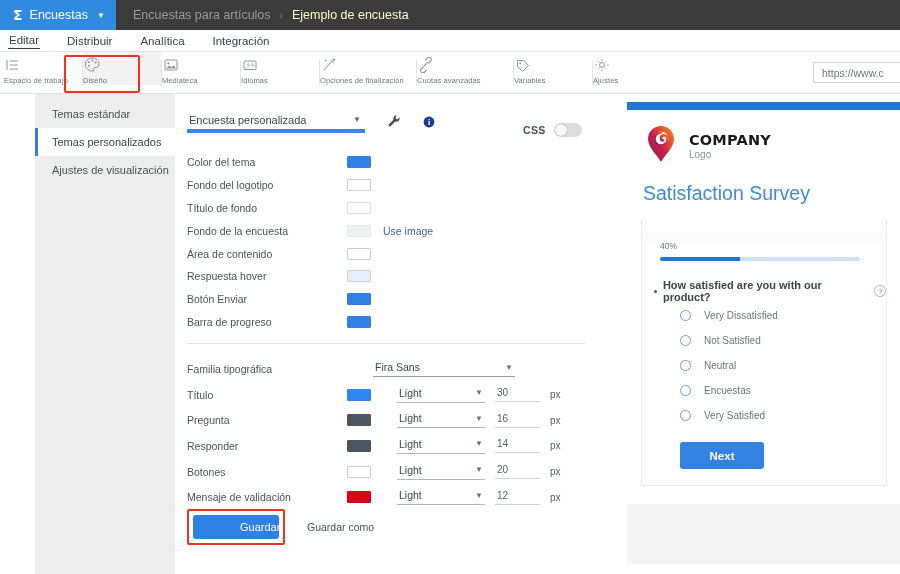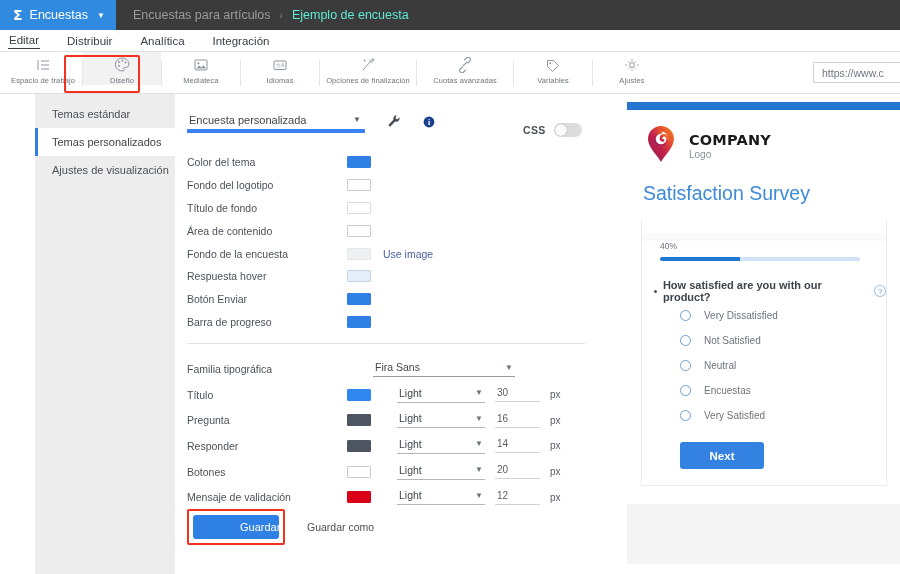--- a/index.html
+++ b/index.html
@@ -22,21 +22,21 @@
   .brand .logo-p {
     font-size: 14px; font-weight: bold; font-family: "DejaVu Sans", sans-serif;
   }
   .brand .caret { font-size: 8px; margin-left: 2px; }
   .breadcrumb {
     flex: 1; display: flex; align-items: center; gap: 9px;
     padding-left: 17px; font-size: 12.5px;
   }
   .bc-parent { color: #9b9b9b; }
   .bc-sep { color: #8a8a8a; font-size: 10px; }
-  .bc-current { color: #5eead4; }
+  .bc-current { color: #fef9c3; }
 
   
   .menurow {
     height: 22px; background: #fff; border-bottom: 1px solid #e2e2e2;
     display: flex; align-items: center; gap: 26px; padding-left: 8px;
   }
   .menurow .mi {
     font-size: 11.5px; color: #38404a; padding: 2px 1px;
   }
   .menurow .mi.active {
@@ -44,21 +44,21 @@
   }
 
   
   .iconbar {
     position: relative; height: 42px; background: #fff;
     border-bottom: 1px solid #e0e0e0;
     display: flex; align-items: flex-start; padding-left: 4px;
   }
   .tool {
     width: 78px; display: flex; flex-direction: column;
-    align-items: center; padding-top: 3px; gap: 2px;
+    align-items: flex-start; padding-top: 3px; gap: 2px;
   }
   .tool.wide { width: 96px; }
   .tool .glyph {
     height: 19px; display: flex; align-items: center; justify-content: center;
     color: #8d949d;
   }
   .tool .tlabel {
     font-size: 7.5px; color: #6e757e; white-space: nowrap; letter-spacing: .1px;
   }
   .tool.selected { background: #f2f2f2; }
@@ -413,27 +413,27 @@
         </div>
         <div class="crow">
           <span class="clabel">Fondo del logotipo</span>
           <span class="swatch" style="background:#ffffff;border-color:#c9cdd2;"></span>
         </div>
         <div class="crow">
           <span class="clabel">Título de fondo</span>
           <span class="swatch" style="background:#ffffff;border-color:#d7dbe0;"></span>
         </div>
         <div class="crow">
-          <span class="clabel">Área de contenido</span>
-          <span class="swatch" style="background:#ffffff;border-color:#c9cdd2;"></span>
-        </div>
-        <div class="crow">
           <span class="clabel">Fondo de la encuesta</span>
           <span class="swatch" style="background:#eef0f2;border-color:#e4e7ea;"></span>
           <span class="useimg">Use image</span>
+        </div>
+        <div class="crow">
+          <span class="clabel">Área de contenido</span>
+          <span class="swatch" style="background:#ffffff;border-color:#c9cdd2;"></span>
         </div>
         <div class="crow">
           <span class="clabel">Respuesta hover</span>
           <span class="swatch" style="background:#e4eff9;border-color:#c4d6e7;"></span>
         </div>
         <div class="crow">
           <span class="clabel">Botón Enviar</span>
           <span class="swatch" style="background:#2f80e4;border-color:#2f80e4;"></span>
         </div>
         <div class="crow">

